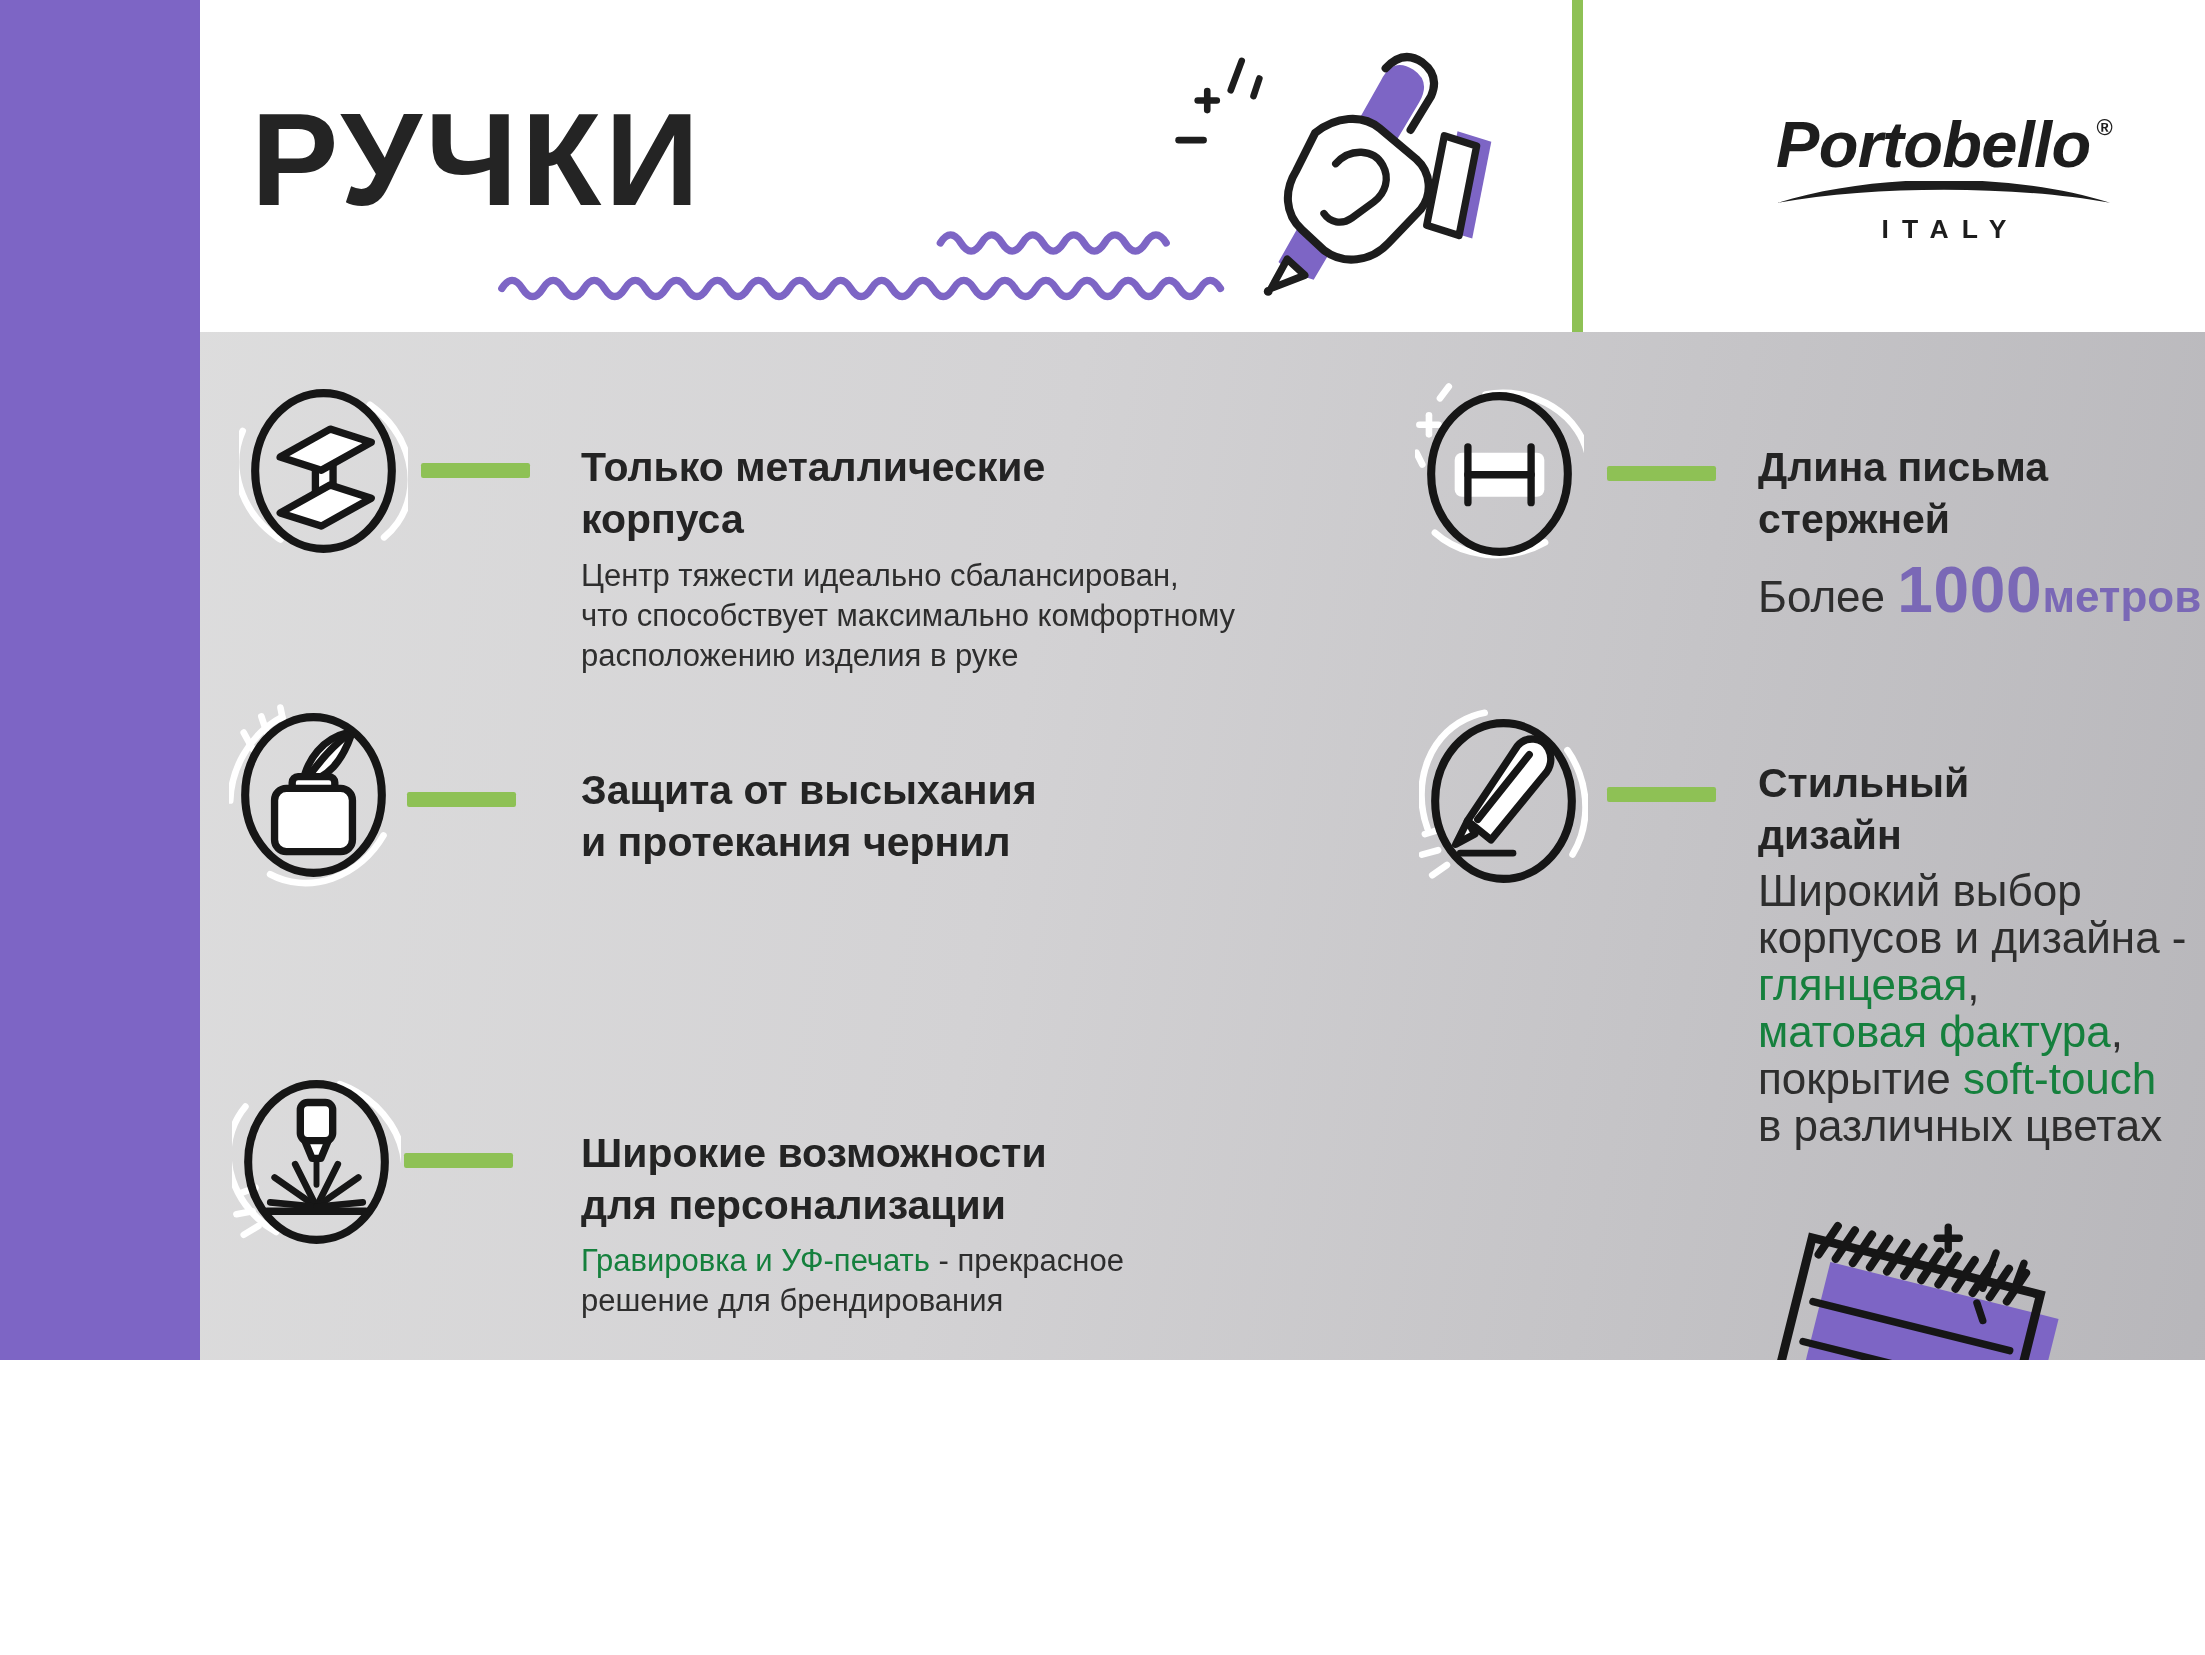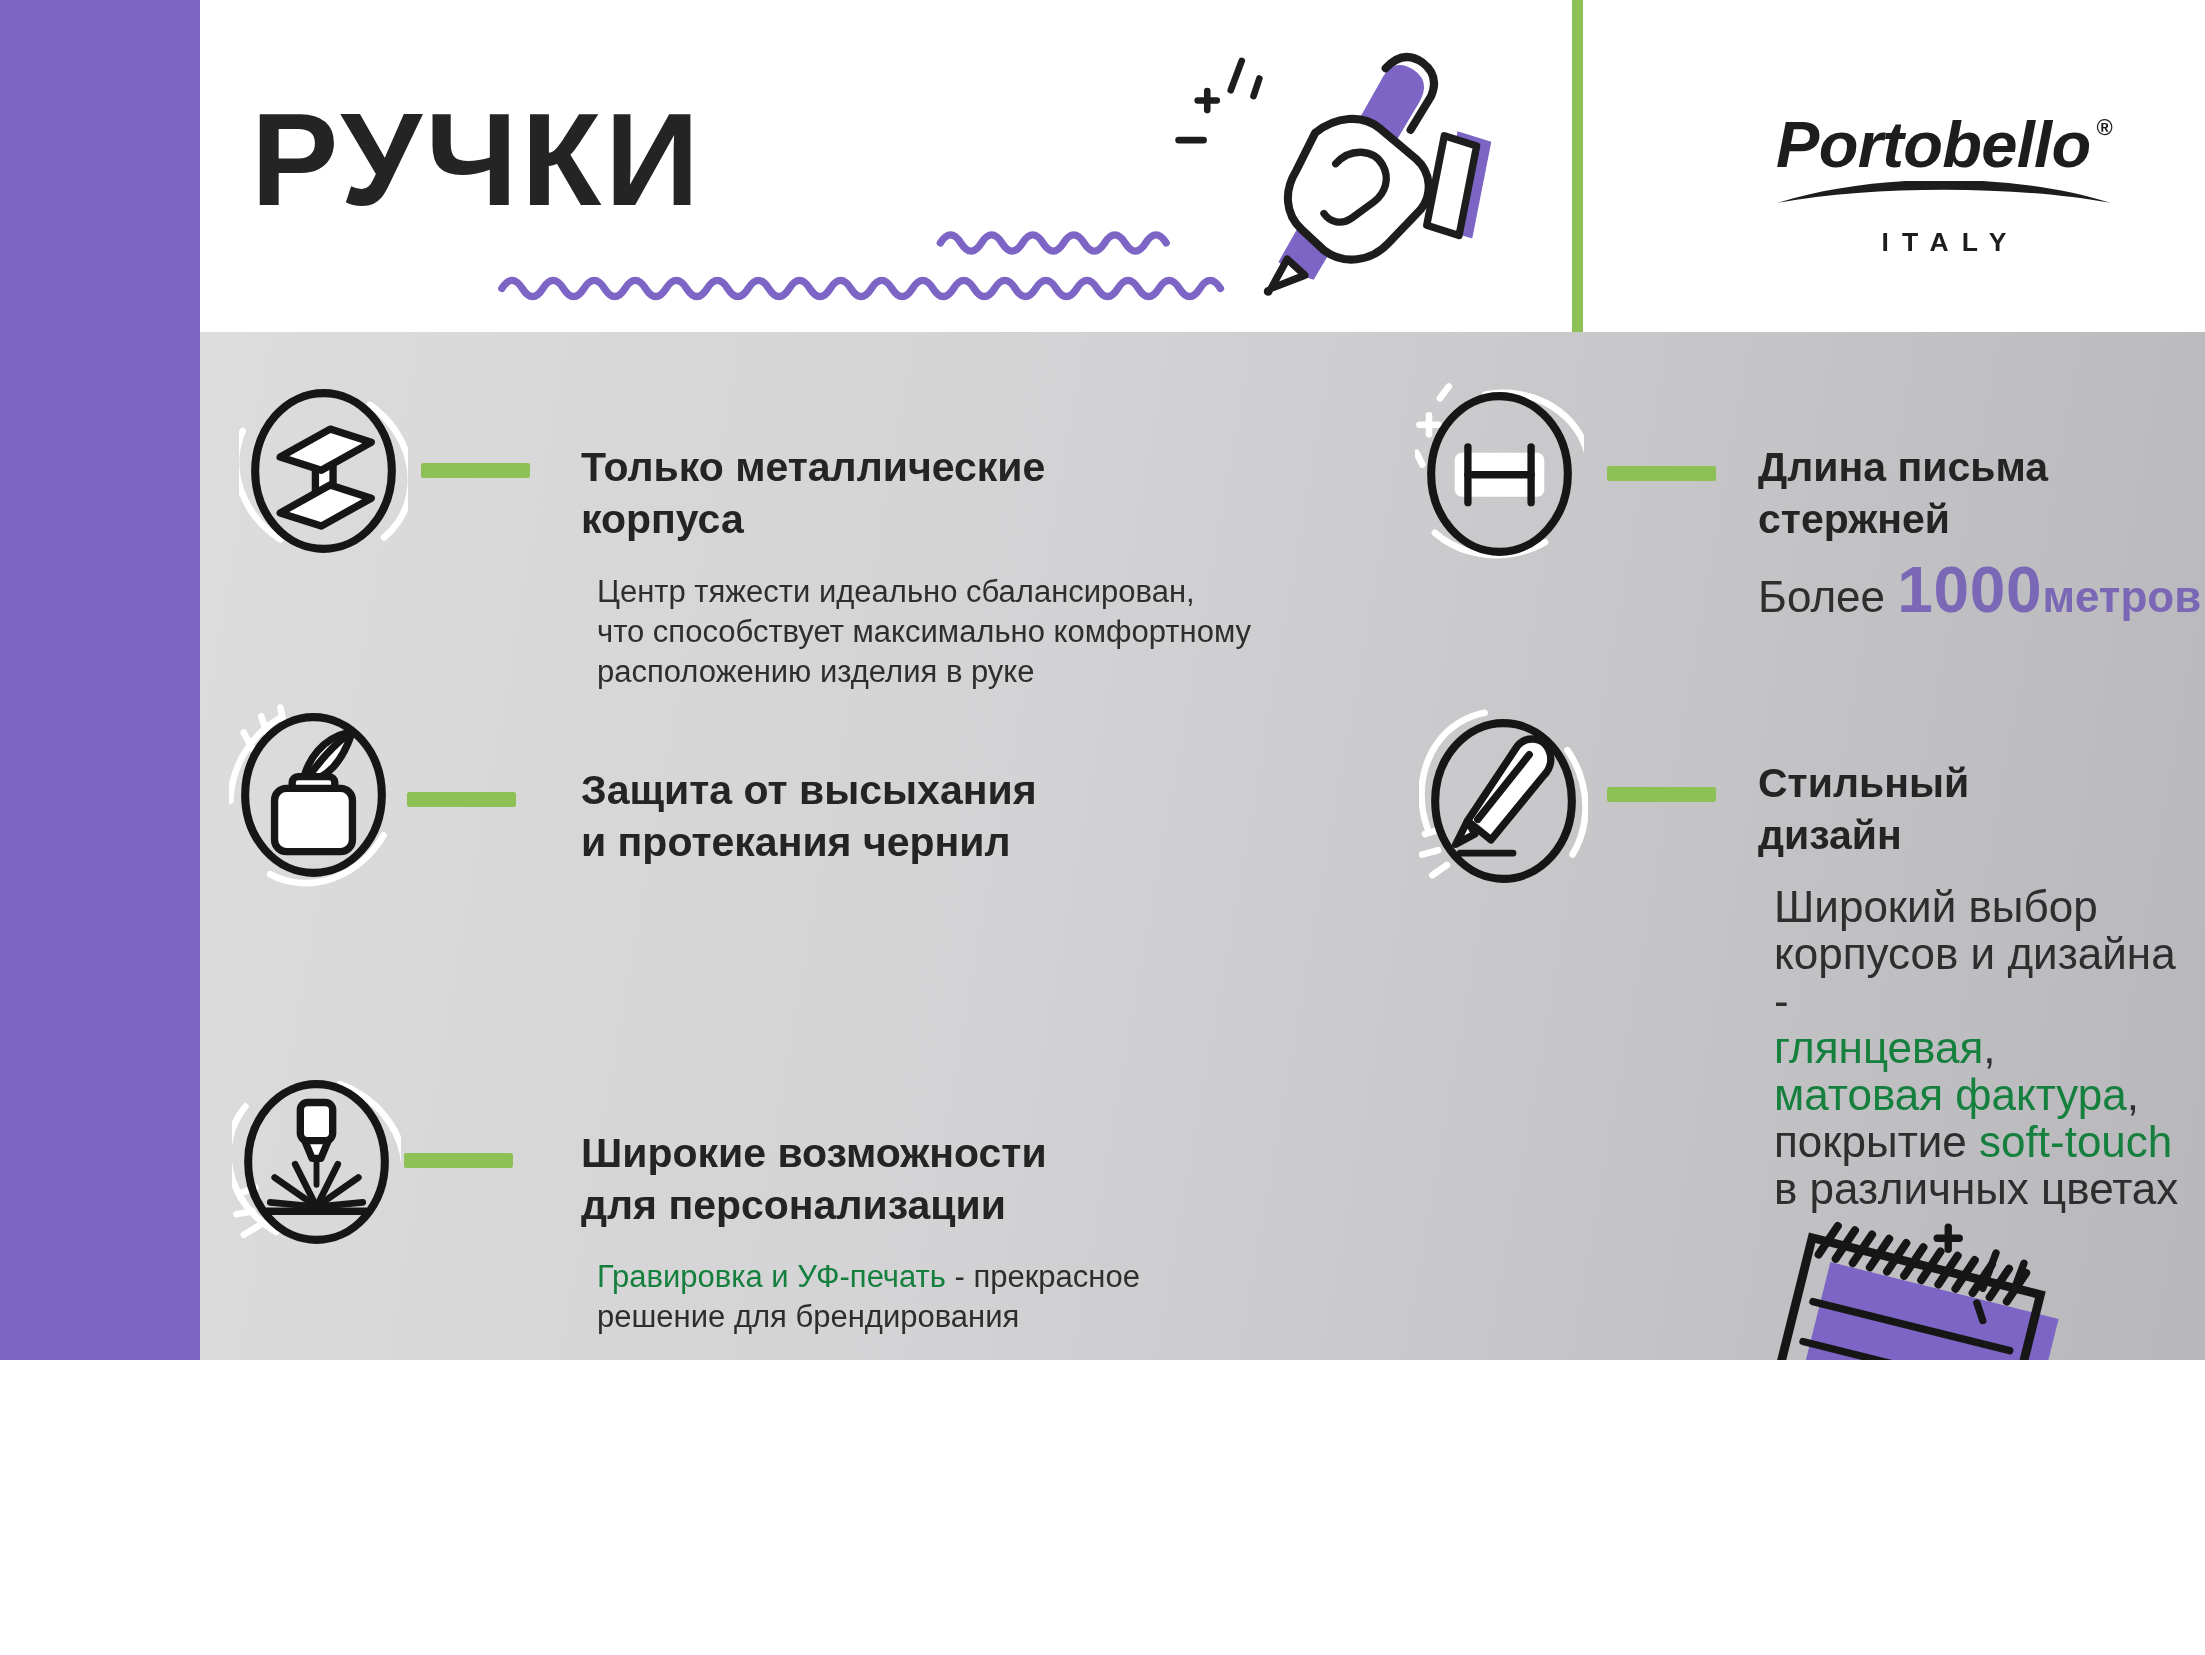--- a/index.html
+++ b/index.html
@@ -15,26 +15,26 @@
   .title{position:absolute;left:251px;top:94px;margin:0;font-size:131px;font-weight:800;
          letter-spacing:3.7px;color:#242424;line-height:1;}
   .waves{position:absolute;left:485px;top:221px;}
   .hand-illo{position:absolute;left:1161px;top:46px;}
   .notepad-illo{position:absolute;left:1580px;top:1191px;}
 
   .logo{position:absolute;left:1944px;top:109px;transform:translateX(-50%);text-align:center;color:#1d1d1d;}
   .brand-row{font-size:65px;font-weight:700;font-style:italic;letter-spacing:-0.7px;white-space:nowrap;line-height:1.1;}
   .reg{font-size:22px;vertical-align:32px;font-style:normal;font-weight:700;margin-left:5.9px;}
   .swoosh{display:block;margin:0 auto;}
-  .country{font-size:26.5px;font-weight:700;letter-spacing:13.2px;margin-top:17px;padding-left:13.2px;}
+  .country{font-size:26.5px;font-weight:700;letter-spacing:13.2px;margin-top:4px;padding-left:13.2px;}
 
   .icon{position:absolute;width:169px;height:184px;}
   .dash{position:absolute;width:109px;height:14.7px;background:#8ec155;border-radius:2.2px;}
   .h{position:absolute;margin:0;font-size:41px;line-height:52px;font-weight:700;color:#242424;white-space:pre-line;}
-  .b{position:absolute;margin:16px;font-size:31px;line-height:40px;color:#2e2e2e;white-space:pre-line;}
+  .b{position:absolute;margin:0;font-size:31px;line-height:40px;color:#2e2e2e;white-space:pre-line;}
   .rb{font-size:44px;line-height:47px;}
   .hl{color:#15803d;font-weight:400;}
   .stat{position:absolute;white-space:nowrap;color:#2e2e2e;}
   .stat-pre{font-size:44px;}
   .stat-big{font-size:64px;font-weight:800;color:#7a68b6;letter-spacing:0.7px;}
   .stat-suf{font-size:44px;font-weight:700;color:#7a68b6;}
 </style>
 </head>
 <body>
 

